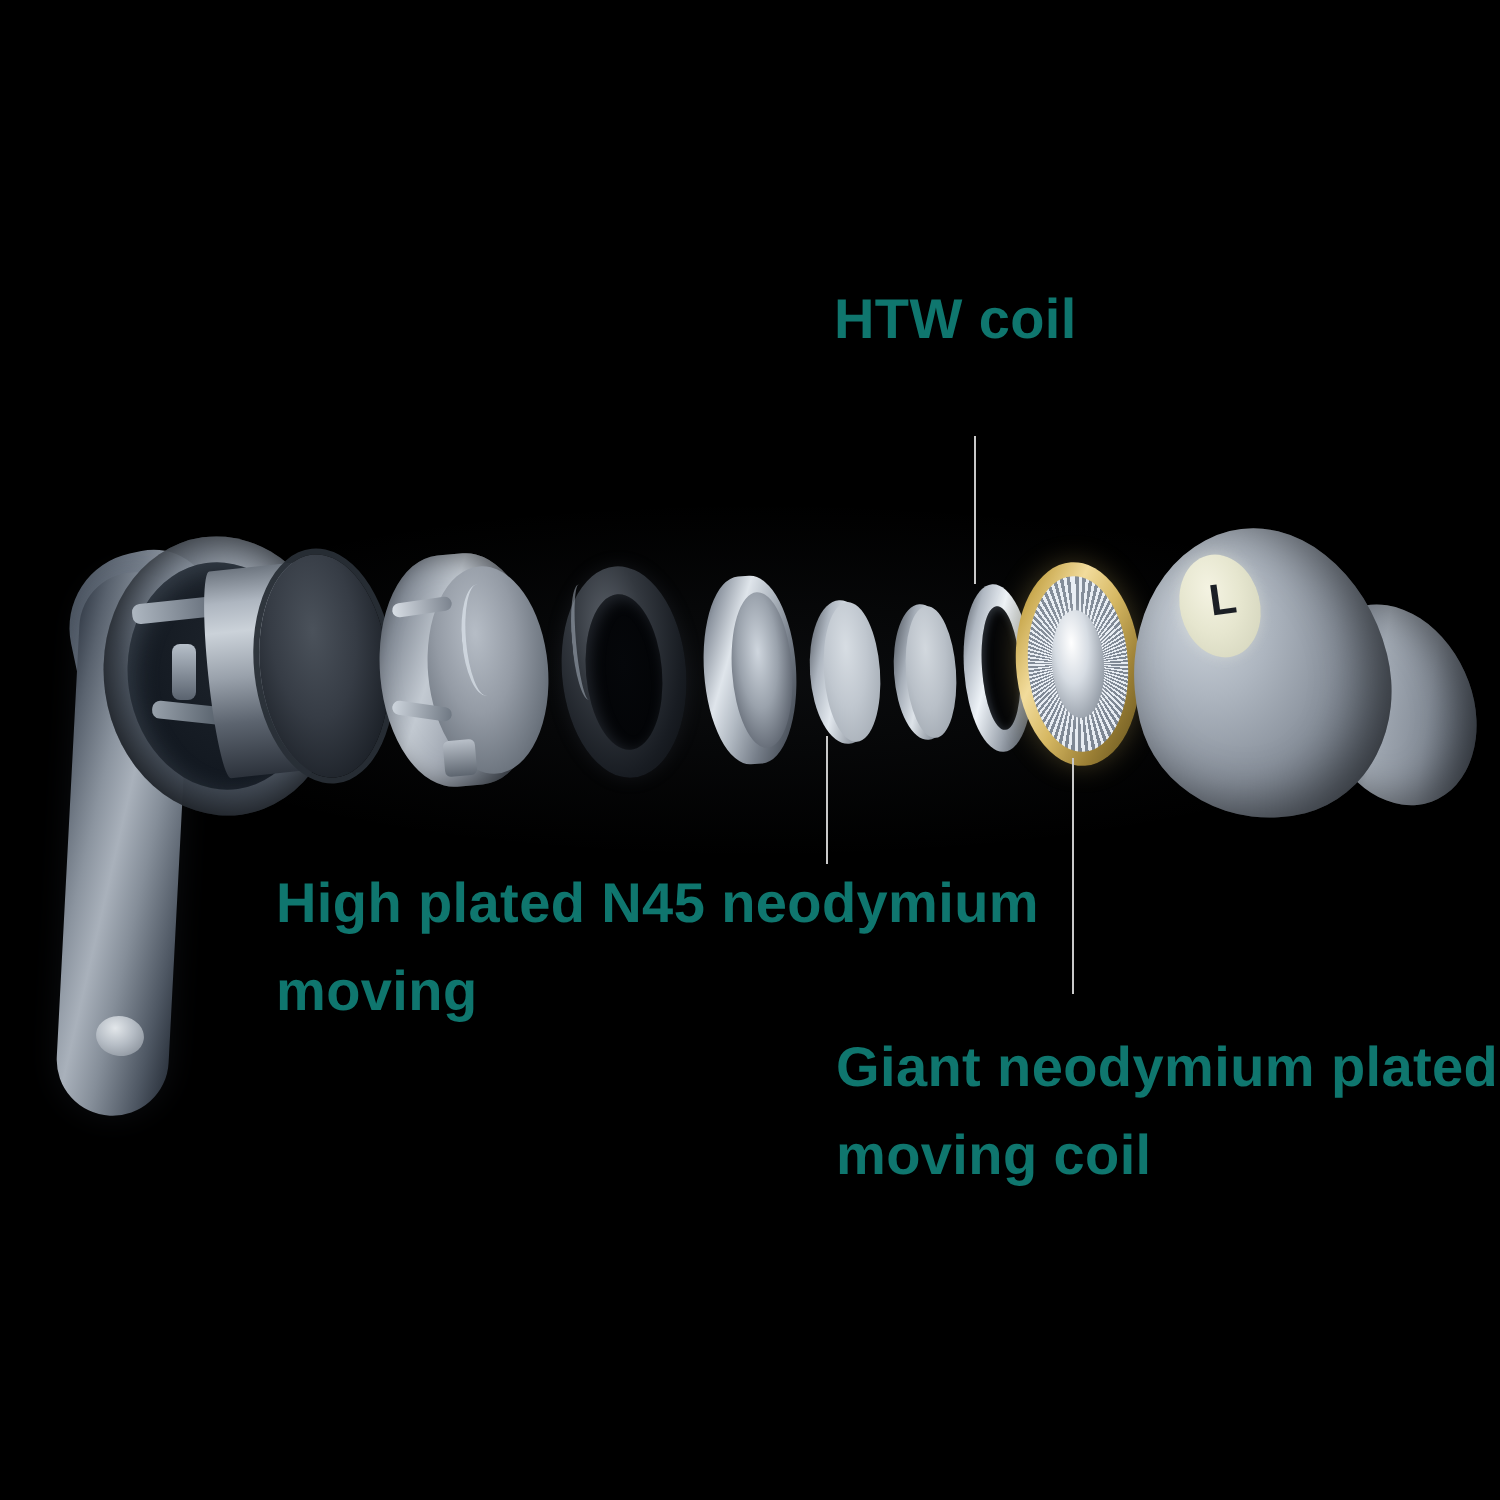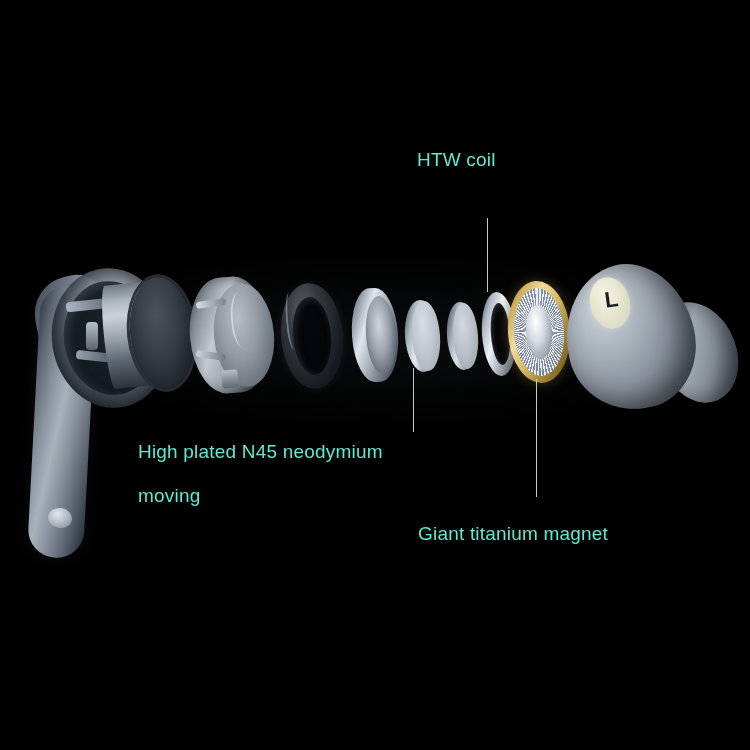--- a/index.html
+++ b/index.html
@@ -13,27 +13,27 @@
     width: 750px;
     height: 750px;
     background: #000000;
     overflow: hidden;
     font-family: "Liberation Sans", sans-serif;
   }
 
   
   .label {
     position: absolute;
-    color: #5eead4;
+    color: #0f766e;
     font-family: "Liberation Sans", sans-serif;
-    font-size: 19px;
+    font-size: 28px;
     line-height: 44px;
     white-space: nowrap;
     letter-spacing: 0.2px;
-    font-weight: 400;
+    font-weight: 700;
   }
   #label-htw   { left: 417px; top: 138px; }
   #label-magnet{ left: 138px; top: 430px; }
   #label-coil  { left: 418px; top: 512px; }
 
   .leader {
     position: absolute;
     width: 1px;
     background: #c9c9c9;
   }
@@ -439,16 +439,17 @@
   <div class="label" id="label-htw">
     <div>HTW coil</div>
   </div>
 
   <div class="label" id="label-magnet">
     <div>High plated N45 neodymium</div>
     <div>moving</div>
   </div>
 
   <div class="label" id="label-coil">
-    <div>Giant titanium magnet</div>
+    <div>Giant neodymium plated</div>
+    <div>moving coil</div>
   </div>
 
 </div>
 
 </body></html>

